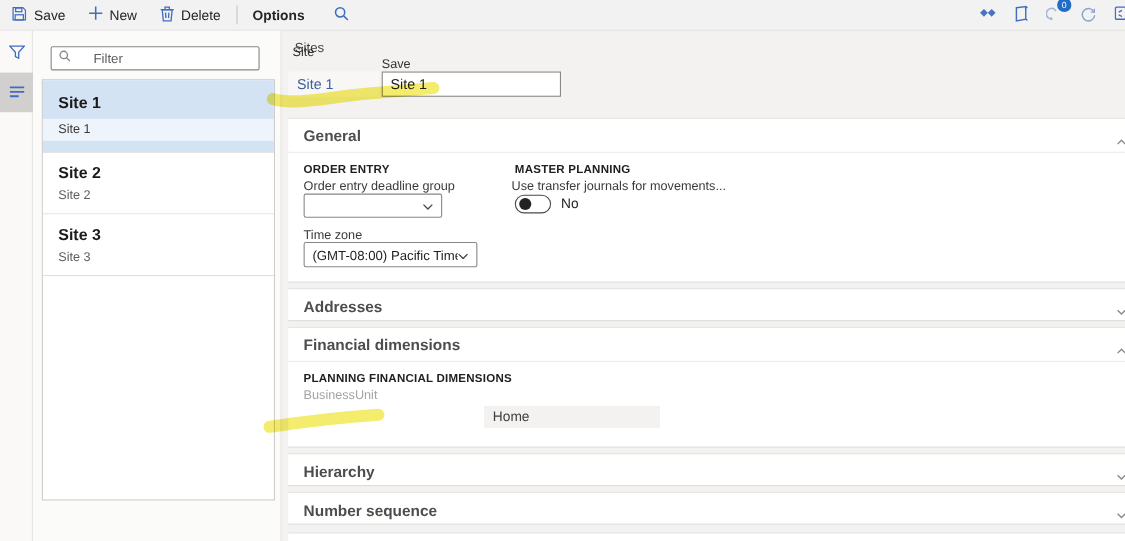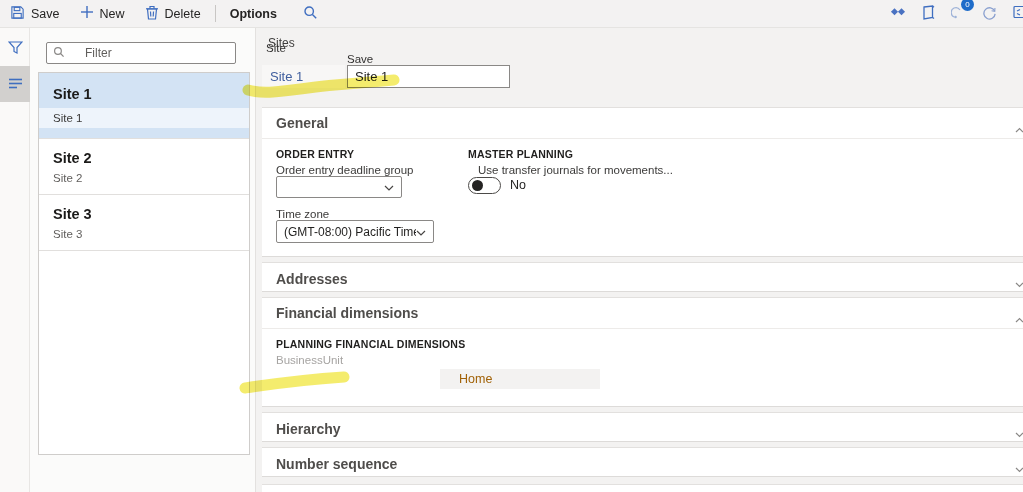--- a/index.html
+++ b/index.html
@@ -56,21 +56,21 @@
 
   .grp { position:absolute; font-size:10.5px; font-weight:bold; color:#201f1e; letter-spacing:.2px; }
   .lbl { position:absolute; font-size:11.5px; color:#3b3a39; }
   .lbl.dim { color:#a6a4a2; }
   .dd { position:absolute; background:#fff; border:1px solid #8a8886; border-radius:2px;
     display:flex; align-items:center; padding:0 7px; font-size:12px; color:#201f1e; cursor:pointer; }
   .dd .dd-chev { margin-left:auto; }
   .toggle { position:absolute; width:33px; height:17px; border:1px solid #4c4a48; border-radius:9px; background:#fff; cursor:pointer; }
   .toggle .knob { position:absolute; left:3px; top:2px; width:11px; height:11px; border-radius:50%; background:#242322; }
   .toggle-txt { position:absolute; font-size:12.5px; color:#252423; }
-  .ro-box { position:absolute; background:#f3f2f1; font-size:12.5px; color:#a16207; display:flex; align-items:center; padding-left:19px; }
+  .ro-box { position:absolute; background:#f3f2f1; font-size:12.5px; color:#404040; display:flex; align-items:center; padding-left:8px; }
 
   .hl-svg { position:absolute; top:0; left:0; width:1023px; height:492px; pointer-events:none; z-index:50; mix-blend-mode:multiply; }
 </style>
 </head>
 <body>
 
 <div class="page">
 
   <div class="toolbar">
     <button class="tb-btn">
@@ -243,21 +243,21 @@
       <div class="lbl" style="left:14px; top:100px;">Time zone</div>
       <div class="dd" style="left:14px; top:112px; width:158px; height:23px;">
         <span style="white-space:nowrap; overflow:hidden;">(GMT-08:00) Pacific Time (US ...</span>
         <span class="dd-chev">
           <svg width="10" height="6" viewBox="0 0 10 6" fill="none" stroke="#484644" stroke-width="1.2">
               <path d="M1 1 L5 5 L9 1"></path>
             </svg>
         </span>
       </div>
 
-      <div class="lbl" style="left:216px; top:56px;">Use transfer journals for movements...</div>
+      <div class="lbl" style="left:203px; top:56px;">Use transfer journals for movements...</div>
       <div class="toggle" style="left:206px; top:69px;">
         <span class="knob"></span>
       </div>
       <div class="toggle-txt" style="left:248px; top:70px;">No</div>
     </div>
 
     <div class="card" style="top:234px; height:30px;">
       <div class="card-hd">
         <span class="hd-text">Addresses</span>
         <span class="chev">

